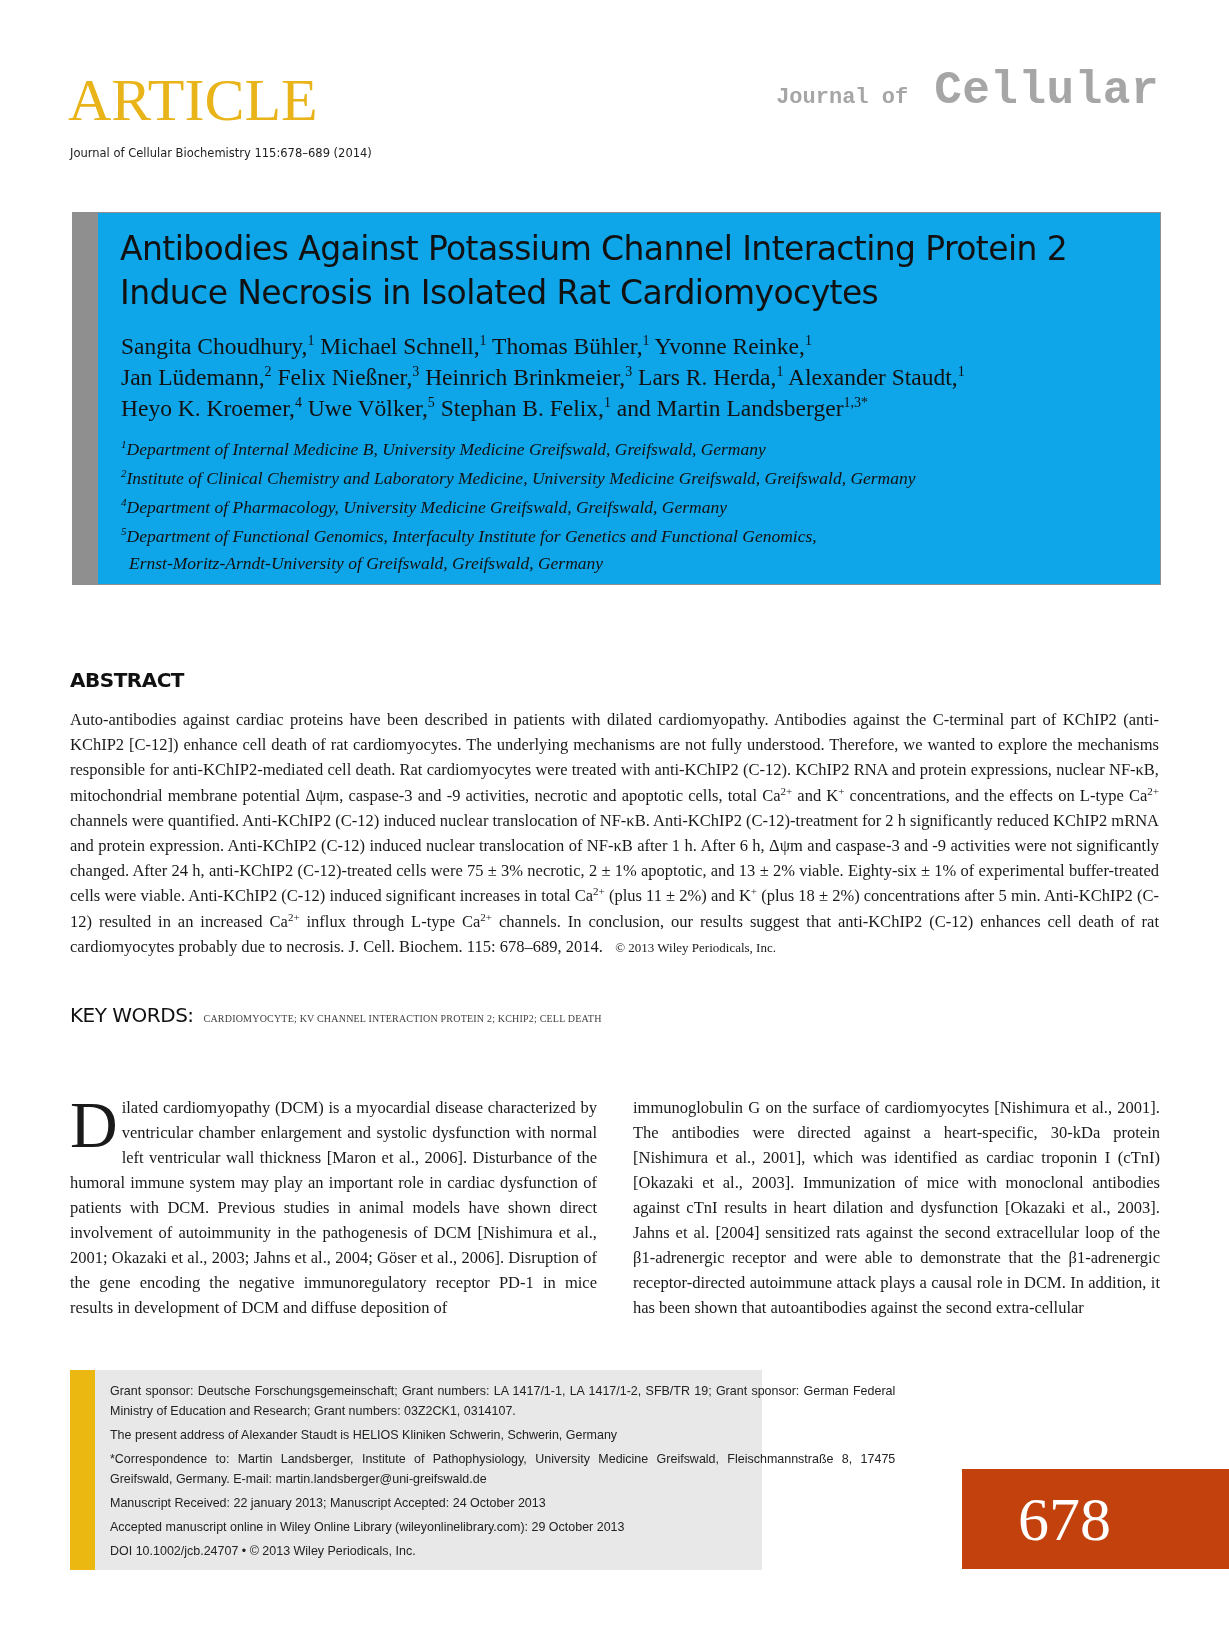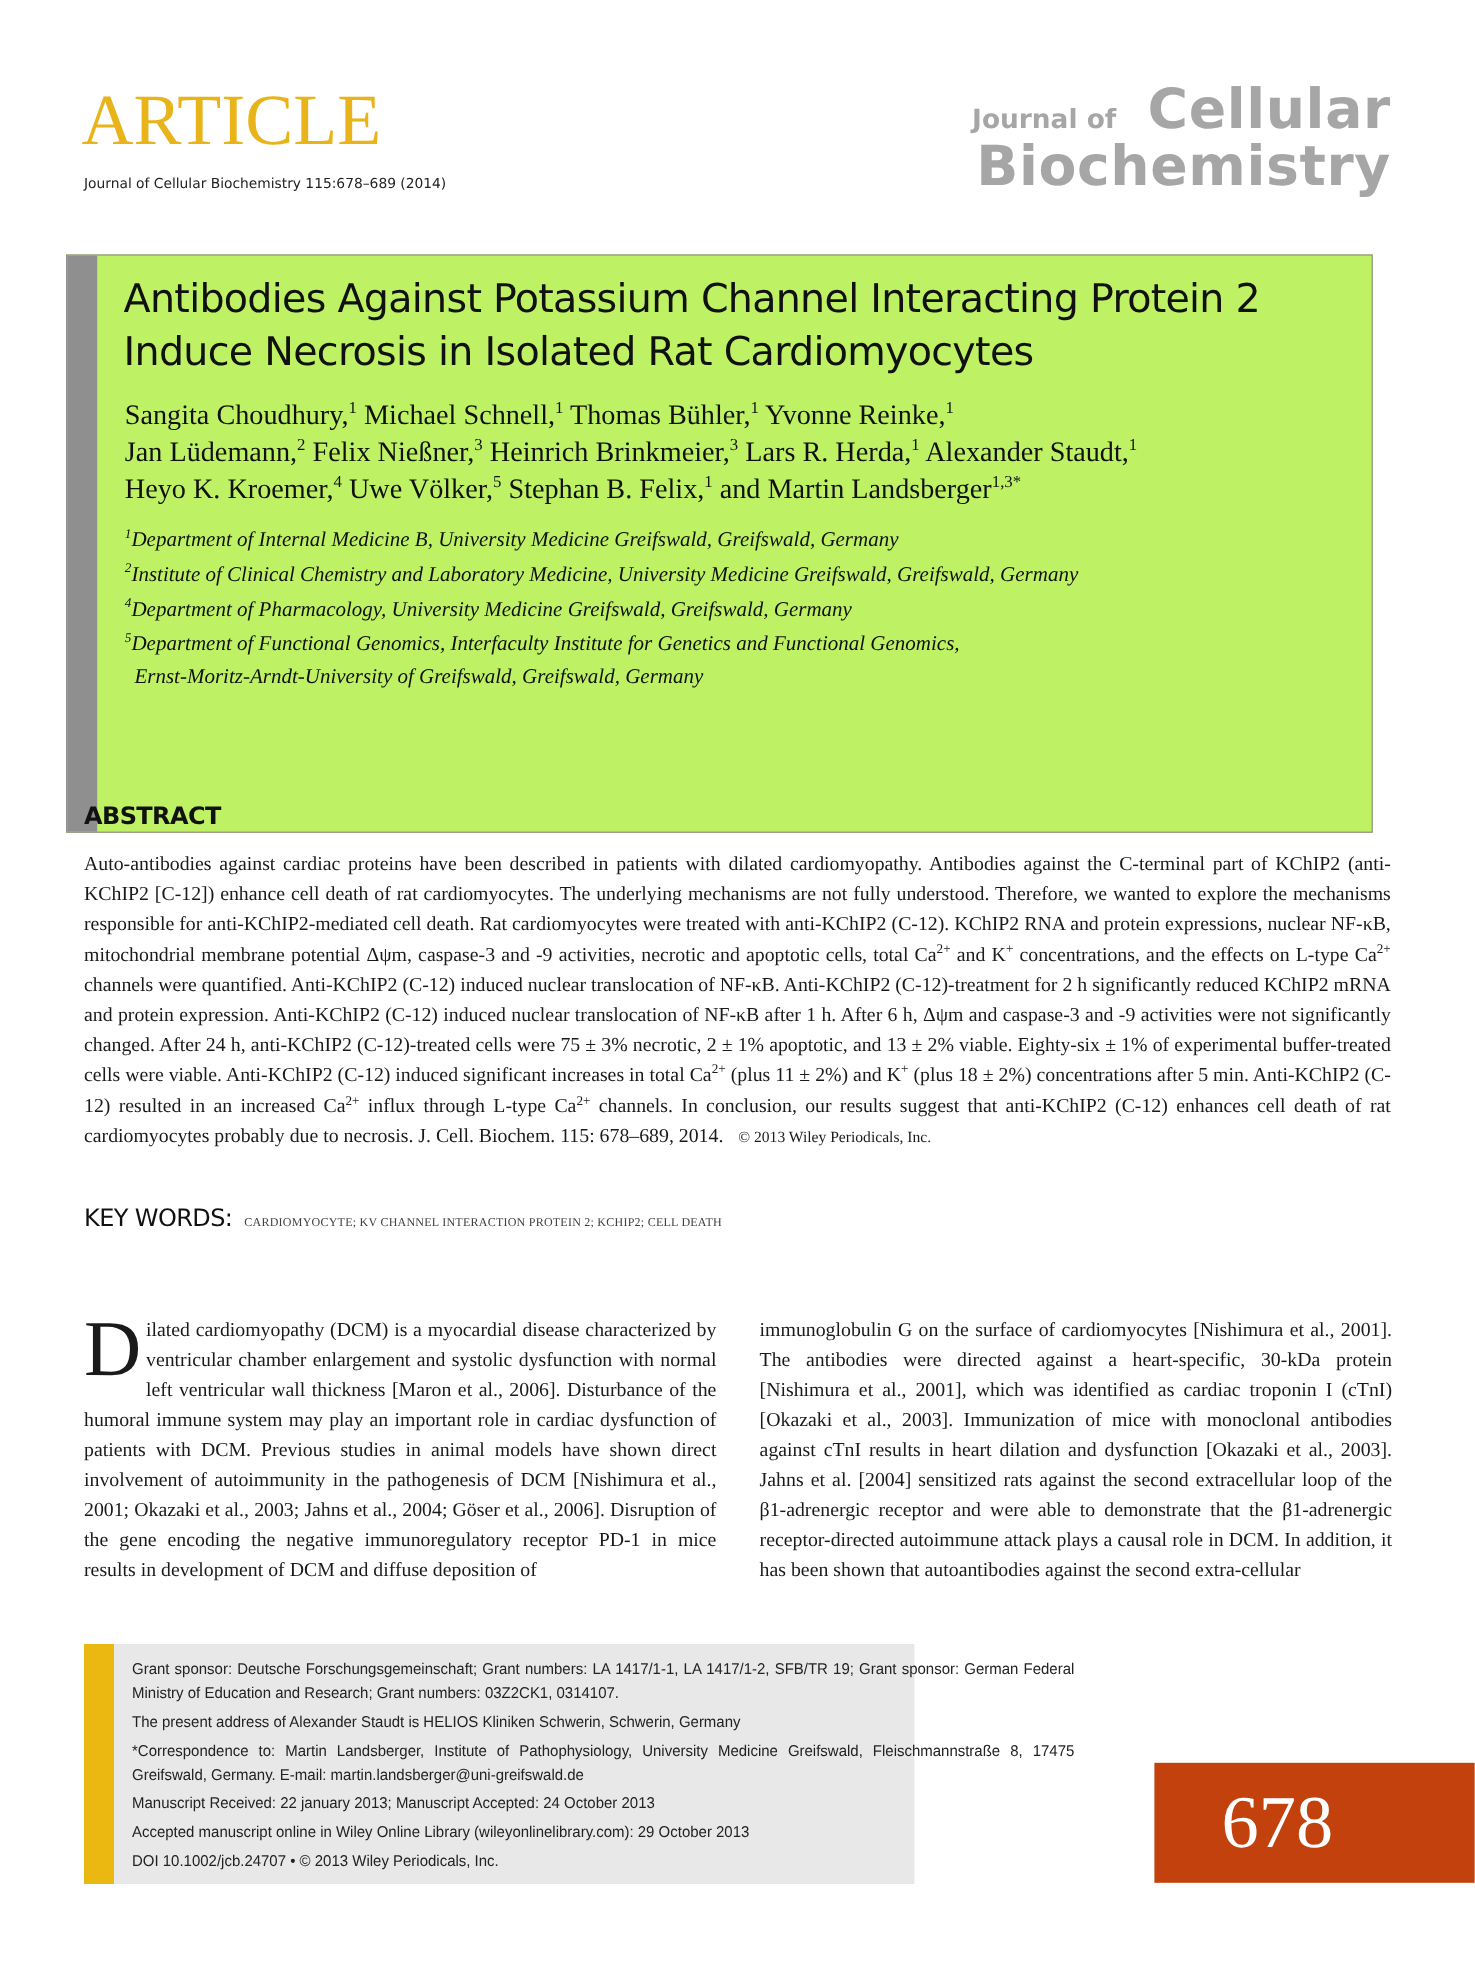--- a/index.html
+++ b/index.html
@@ -6,27 +6,27 @@
   html, body { width: 1229px; height: 1642px; background: #ffffff; overflow: hidden; }
   body { position: relative; font-family: "Liberation Serif", serif; color: #1a1a1a; }
 
   .article-label { position: absolute; left: 68px; top: 70px; font-family: "Liberation Serif", serif;
     font-size: 60px; color: #e8b41a; letter-spacing: 0px; line-height: 1; font-variant: small-caps; }
   .citation { position: absolute; left: 70px; top: 146px; font-family: "DejaVu Sans", sans-serif;
     font-size: 11.5px; color: #222; }
 
   .journal-logo { position: absolute; right: 70px; top: 68px; text-align: right;
     font-family: "DejaVu Sans", sans-serif; font-weight: bold; color: #a6a6a6; }
-  .journal-logo .row1 { display: flex; align-items: baseline; justify-content: flex-end; gap: 26px; }
+  .journal-logo .row1 { display: flex; align-items: baseline; justify-content: flex-end; gap: 26px; font-family: Liberation Mono, monospace; }
   .journal-logo .jof { font-size: 22px; }
   .journal-logo .cellular { font-size: 46px; line-height: 46px; letter-spacing: 0.5px; }
   .journal-logo .biochem { font-size: 46px; line-height: 48px; letter-spacing: 0.5px; }
 
-  .title-box { position: absolute; left: 55px; top: 212px; width: 1089px; height: 482px;
-    background: #bef264; border: 1px solid #8f8f8f; }
+  .title-box { position: absolute; left: 72px; top: 212px; width: 1089px; height: 373px;
+    background: #0ea5e9; border: 1px solid #8f8f8f; }
   .title-box .gray-bar { position: absolute; left: 0; top: 0; width: 25px; height: 100%; background: #8f8f8f; }
   .title-box .title { position: absolute; left: 47px; top: 14px; width: 1020px;
     font-family: "DejaVu Sans", sans-serif; font-size: 33px; line-height: 44px; color: #111; letter-spacing: -0.6px; }
   .authors { position: absolute; left: 48px; top: 118px; width: 1020px; font-family: "Liberation Serif", serif;
     font-size: 23.5px; line-height: 31px; color: #111; }
   .authors sup { font-size: 14px; vertical-align: 9px; line-height: 0; }
   .affils { position: absolute; left: 48px; top: 222px; width: 1020px; font-family: "Liberation Serif", serif;
     font-style: italic; font-size: 17.5px; color: #111; }
   .affils .aff { line-height: 29px; height: 29px; white-space: nowrap; }
   .affils .aff.cont { padding-left: 8px; height: 25px; line-height: 25px; }
@@ -63,21 +63,20 @@
 <body>
 
 <div class="article-label">ARTICLE</div>
 <div class="citation">Journal of Cellular Biochemistry 115:678–689 (2014)</div>
 
 <div class="journal-logo">
   <div class="row1">
     <span class="jof">Journal of</span>
     <span class="cellular">Cellular</span>
   </div>
-  <div class="biochem">Biochemistry</div>
 </div>
 
 <div class="title-box">
   <div class="gray-bar"></div>
   <div class="title">Antibodies Against Potassium Channel Interacting Protein 2 Induce Necrosis in Isolated Rat Cardiomyocytes</div>
 
   <div class="authors">
     <div>
       <span>Sangita Choudhury,</span><sup>1</sup>
       <span>Michael Schnell,</span><sup>1</sup>

